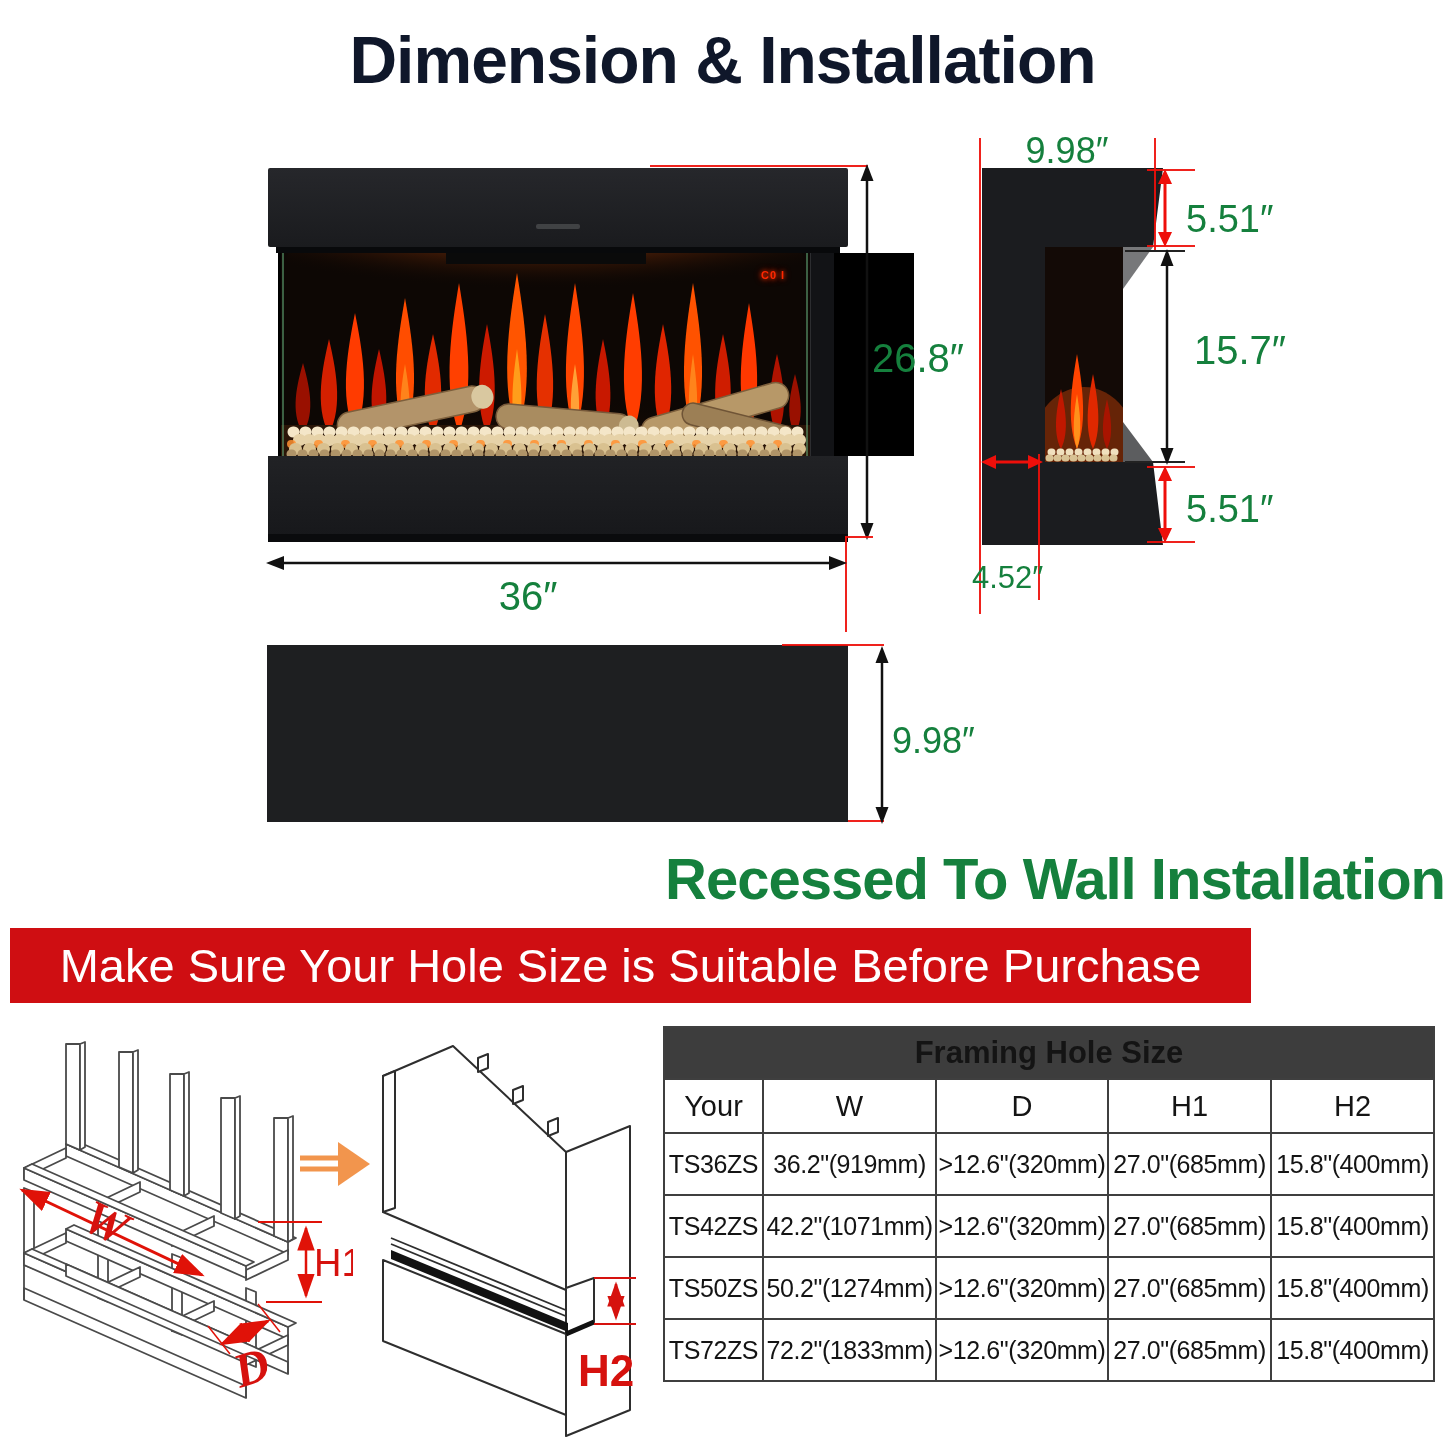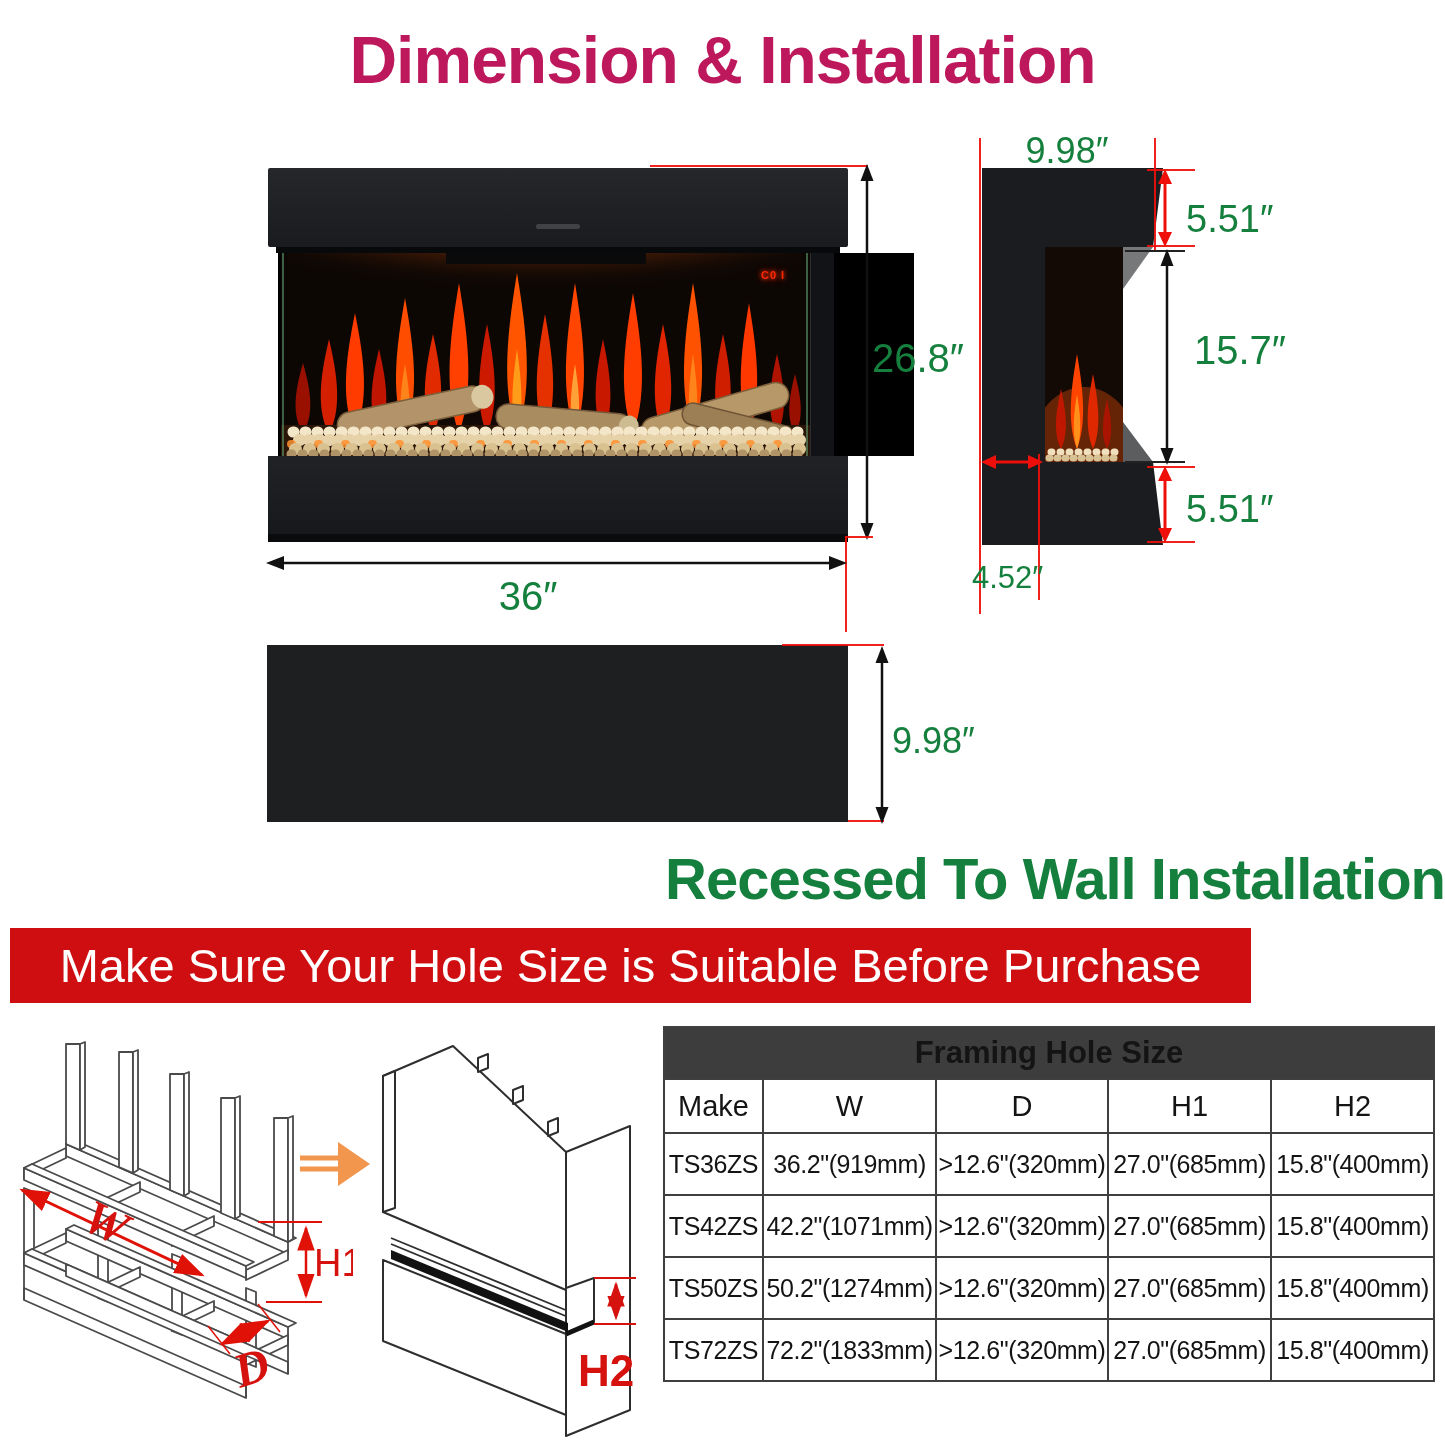--- a/index.html
+++ b/index.html
@@ -1,19 +1,19 @@
 <!DOCTYPE html>
 <html><head>
 <meta charset="utf-8">
 <style>
   html,body{margin:0;padding:0;background:#fff;}
   .canvas{position:relative;width:1445px;height:1445px;background:#fff;overflow:hidden;
           font-family:"Liberation Sans",sans-serif;color:#111;}
   .abs{position:absolute;}
-  .h1{width:100%;text-align:center;font-weight:800;font-size:66px;letter-spacing:-1px;color:#be185d;}
+  .h1{width:100%;text-align:center;font-weight:800;font-size:66px;letter-spacing:-1px;color:#0f172a;}
   .h2{width:100%;text-align:right;font-weight:800;font-size:58px;letter-spacing:-1px;color:#15803d;}
   .dim-label{position:absolute;color:#15803d;white-space:nowrap;}
   .redline{position:absolute;background:#ee0f0a;opacity:.92;}
   .blackline{position:absolute;background:#222;}
   .banner{position:absolute;left:10px;top:928px;width:1241px;height:75px;background:#cf0e12;
           display:flex;align-items:center;justify-content:center;}
   .banner span{color:#fff;font-size:47px;white-space:nowrap;}
   
   .fp{position:absolute;left:268px;top:168px;width:580px;height:375px;}
   .fp-top{position:absolute;left:0;top:0;width:580px;height:79px;background:linear-gradient(#26272b,#1a1b1e);border-radius:2px;}
@@ -325,21 +325,21 @@
         <col style="width:173px">
         <col style="width:172px">
         <col style="width:163px">
         <col style="width:163px">
       </colgroup>
     <thead>
       <tr>
         <th class="band" colspan="5">Framing Hole Size</th>
       </tr>
       <tr class="cols">
-          <th>Make</th>
+          <th>Your</th>
           <th>W</th>
           <th>D</th>
           <th>H1</th>
           <th>H2</th>
         </tr>
     </thead>
     <tbody>
         <tr>
           <td>TS36ZS</td>
           <td>36.2"(919mm)</td>

